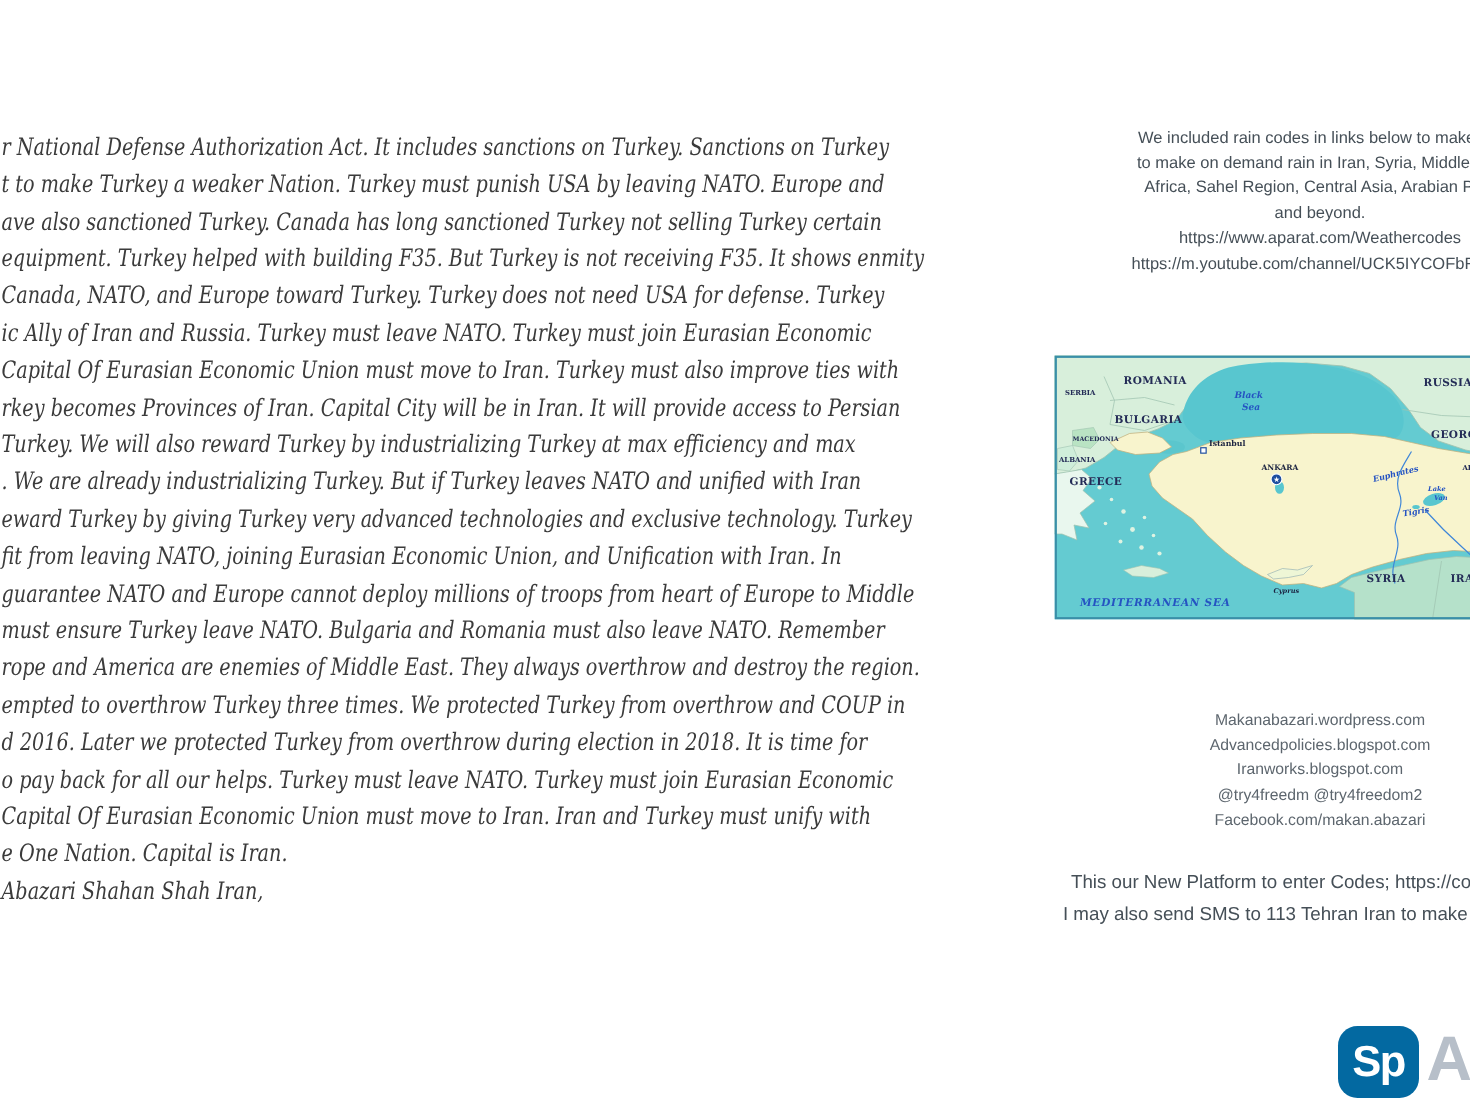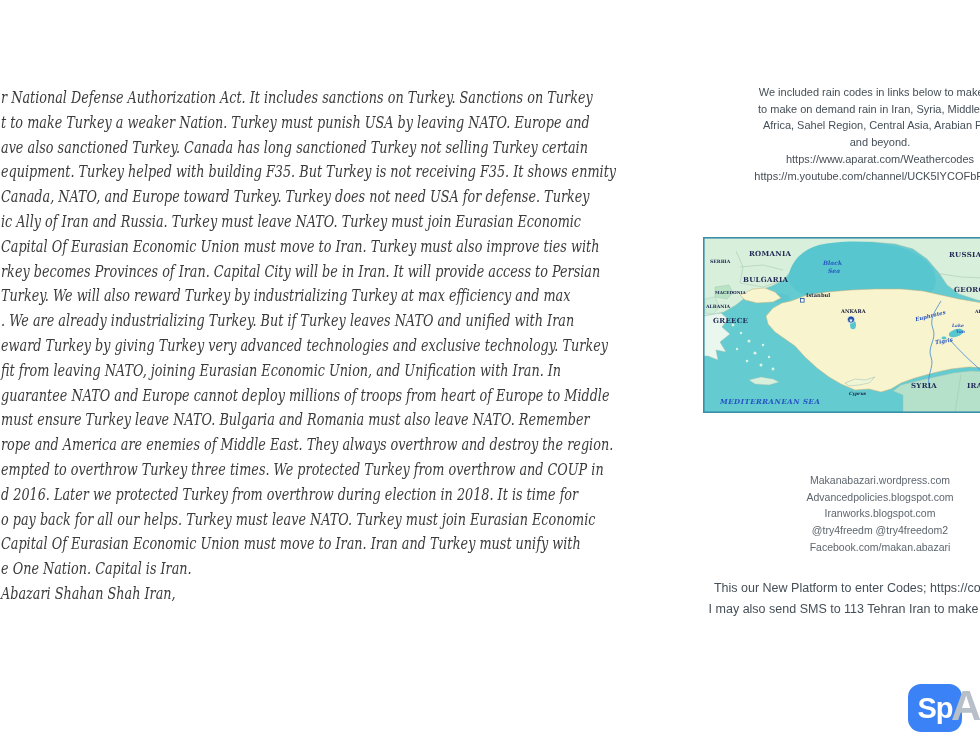--- a/index.html
+++ b/index.html
@@ -32,21 +32,21 @@
   
   .map-wrap{position:absolute;left:703px;top:237px;width:300px;height:176px;}
   .map-wrap svg{display:block;}
   .mc{font-family:"DejaVu Serif",serif;font-weight:bold;fill:#232b56;letter-spacing:.3px;}
   .mcs{font-family:"DejaVu Serif",serif;font-weight:bold;fill:#232b56;}
   .mw{font-family:"DejaVu Serif",serif;font-style:italic;font-weight:bold;fill:#2553c2;}
   .mcity{font-family:"DejaVu Serif",serif;font-weight:bold;fill:#1b2340;}
   
   .sp-badge{
     position:absolute;left:892px;top:684px;width:54px;height:48px;
-    background:#3b82f6;border-radius:13px;display:flex;align-items:center;justify-content:center;margin-left:16px;
+    background:#0369a1;border-radius:13px;display:flex;align-items:center;justify-content:center;
   }
   .sp-badge span{
     color:#ffffff;font-weight:bold;font-size:29px;line-height:1;
     font-family:"Liberation Sans",sans-serif;letter-spacing:-1px;
   }
   .partial-ad{
     position:absolute;left:951px;top:682px;
     font-weight:bold;font-size:42px;color:#b7bfc9;
     font-family:"Liberation Sans",sans-serif;letter-spacing:-2px;white-space:nowrap;
   }

